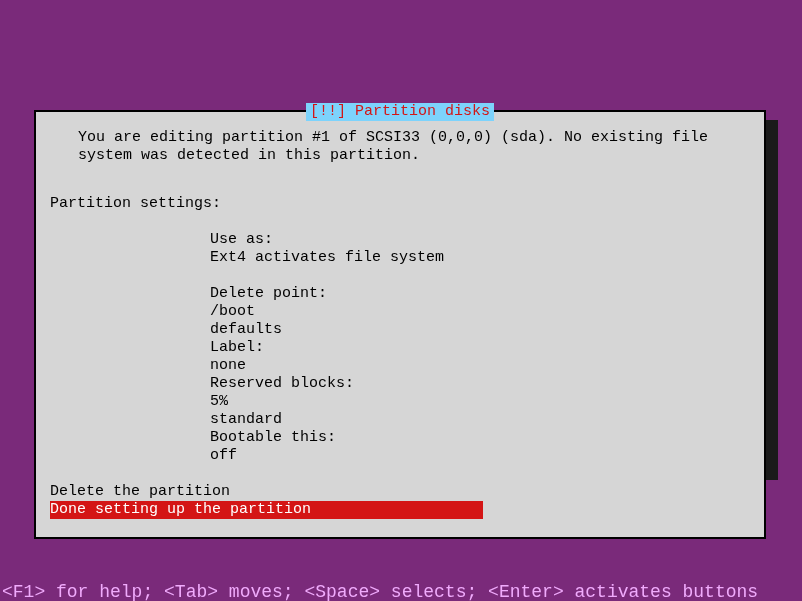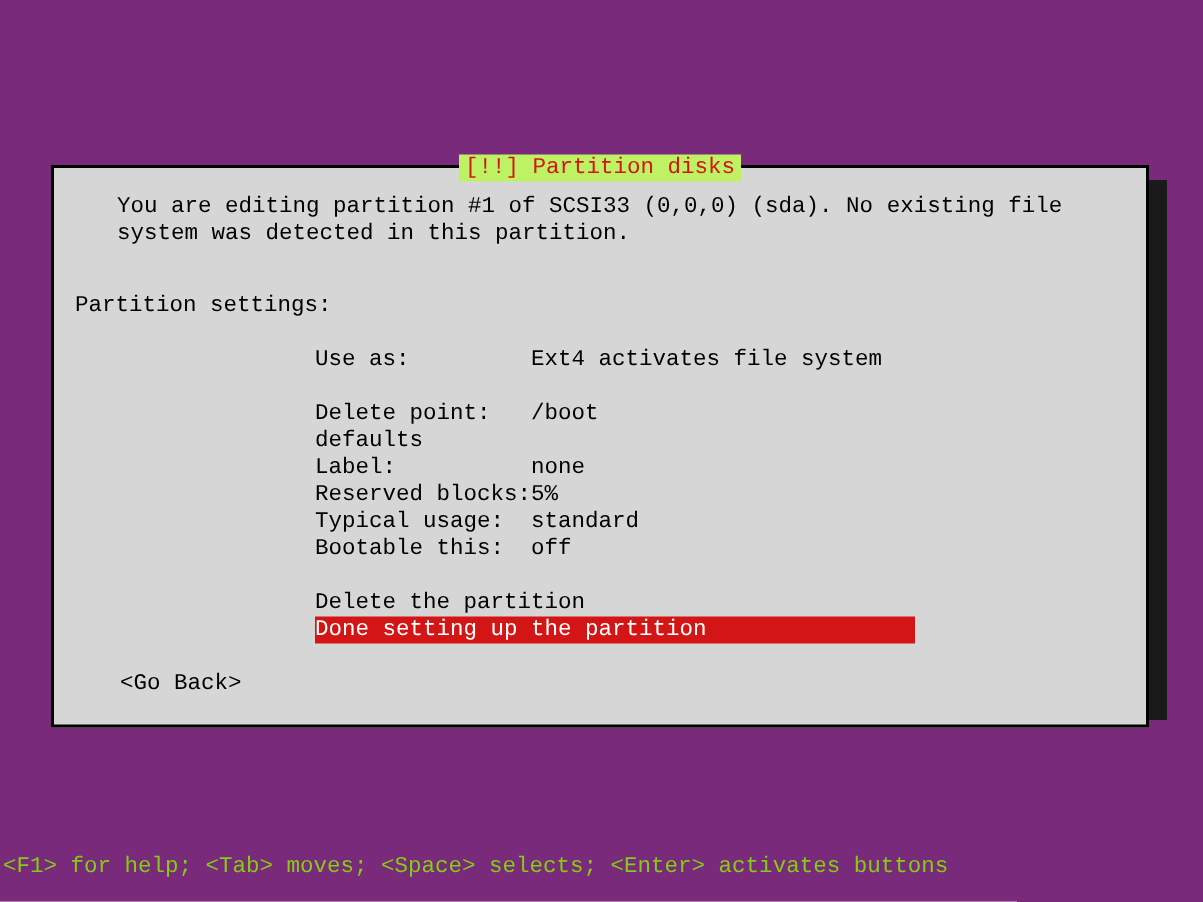--- a/index.html
+++ b/index.html
@@ -32,62 +32,61 @@
     color: #000;
     padding: 4px 0 18px 0;
   }
   .dialog-title-row {
     position: relative;
     height: 18px;
     margin-top: -13px;
     text-align: center;
   }
   .dialog-title {
-    background: #bef264;
+    background: #7dd3fc;
     display: inline-block;
     padding: 0 4px;
     color: #d41515;
     font-weight: normal;
   }
   .title-bang { color: #d41515; }
   .body {
     padding: 8px 14px 0 14px;
   }
   .desc { margin-bottom: 18px; white-space: pre-wrap; margin-left: 28px; }
   .subhead { margin-bottom: 18px; margin-top: 30px; }
   .settings {
     margin-left: 160px;
   }
-  .row { display: flex; }
+  .row { display: flex; flex-direction: column; }
   .label { width: 144px; white-space: pre; }
   .value { }
   .spacer { height: 18px; }
   .action-area {
-    margin-left: 160px;
   }
   .action {
     display: block;
     white-space: pre;
   }
   .selected {
     background: #d41515;
     color: #fff;
     display: inline-block;
-    width: 400px;
+    width: 433px;
   }
   .goback {
     margin-top: 18px;
     margin-left: 30px;
   }
   .help-line {
     position: absolute;
-    bottom: 14px;
+    bottom: 0;
     left: 2px;
-    color: #84cc16;
-    font-size: 15px;
+    color: #f0abfc;
+    font-size: 18px;
   }
 </style>
 </head>
 <body>
 
 <div class="shadow"></div>
 
 <div class="dialog">
   <div class="dialog-title-row">
     <span class="dialog-title"><span class="title-bang">[!!] </span><span>Partition disks</span></span>
@@ -111,33 +110,31 @@
       </div>
       <div class="row">
         <span class="label">Label:</span>
         <span class="value">none</span>
       </div>
       <div class="row">
         <span class="label">Reserved blocks:</span>
         <span class="value">5%</span>
       </div>
       <div class="row">
-        <span class="label">Typical usage:</span>
         <span class="value">standard</span>
       </div>
       <div class="row">
         <span class="label">Bootable this:</span>
         <span class="value">off</span>
       </div>
     </div>
 
     <div class="spacer"></div>
 
     <div class="action-area">
       <span class="action">Delete the partition</span>
       <span class="action selected">Done setting up the partition</span>
     </div>
 
-    <div class="goback">&lt;Go Back&gt;</div>
   </div>
 </div>
 
 <div class="help-line">&lt;F1&gt; for help; &lt;Tab&gt; moves; &lt;Space&gt; selects; &lt;Enter&gt; activates buttons</div>
 
 </body></html>

